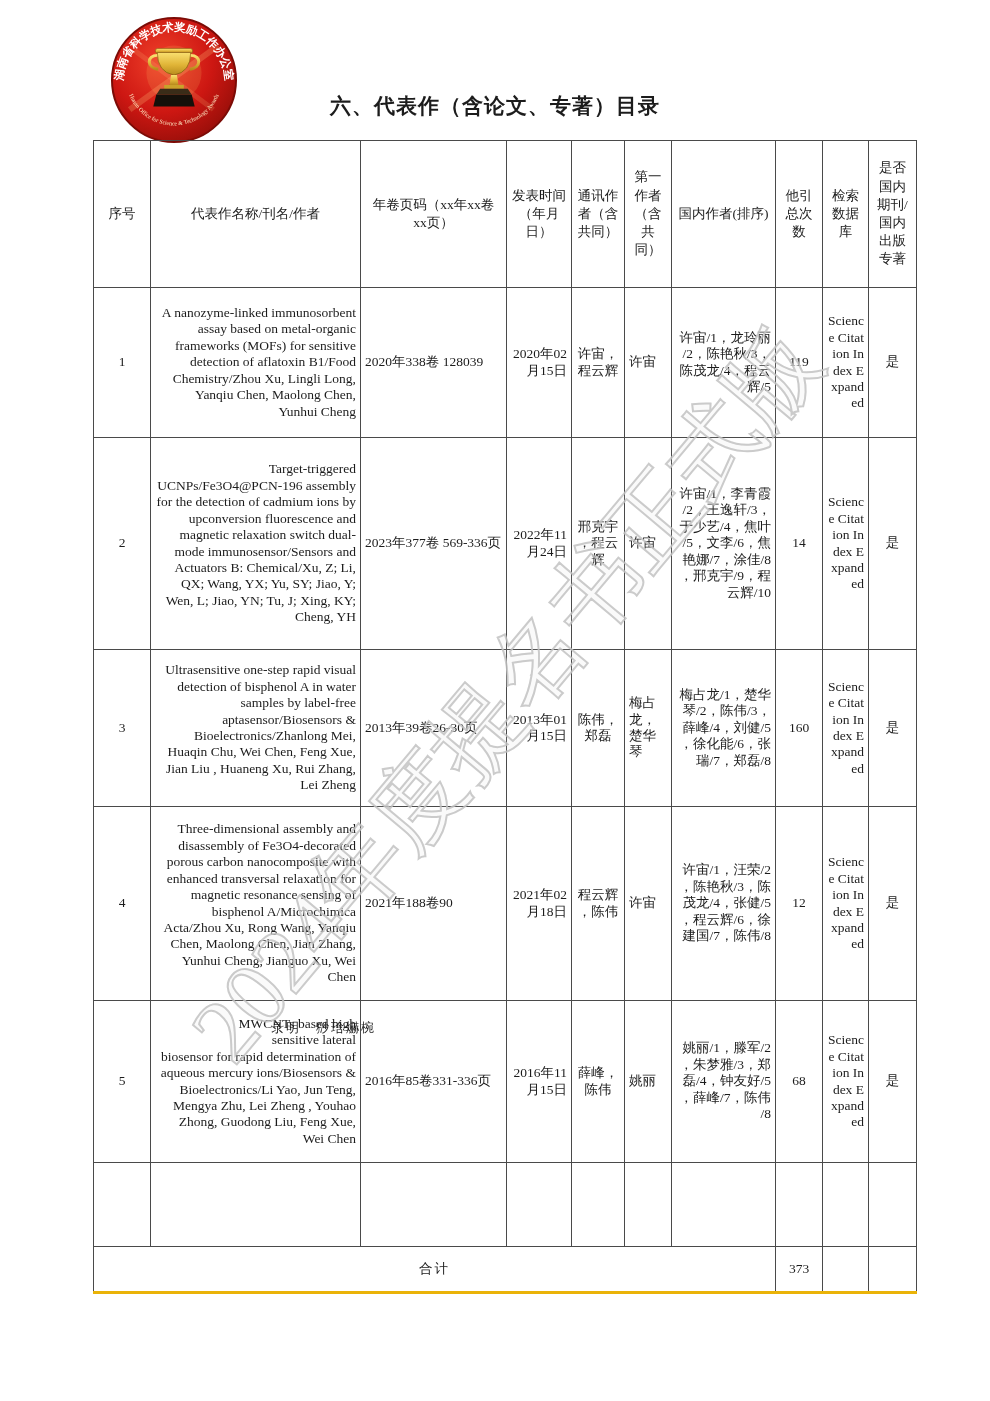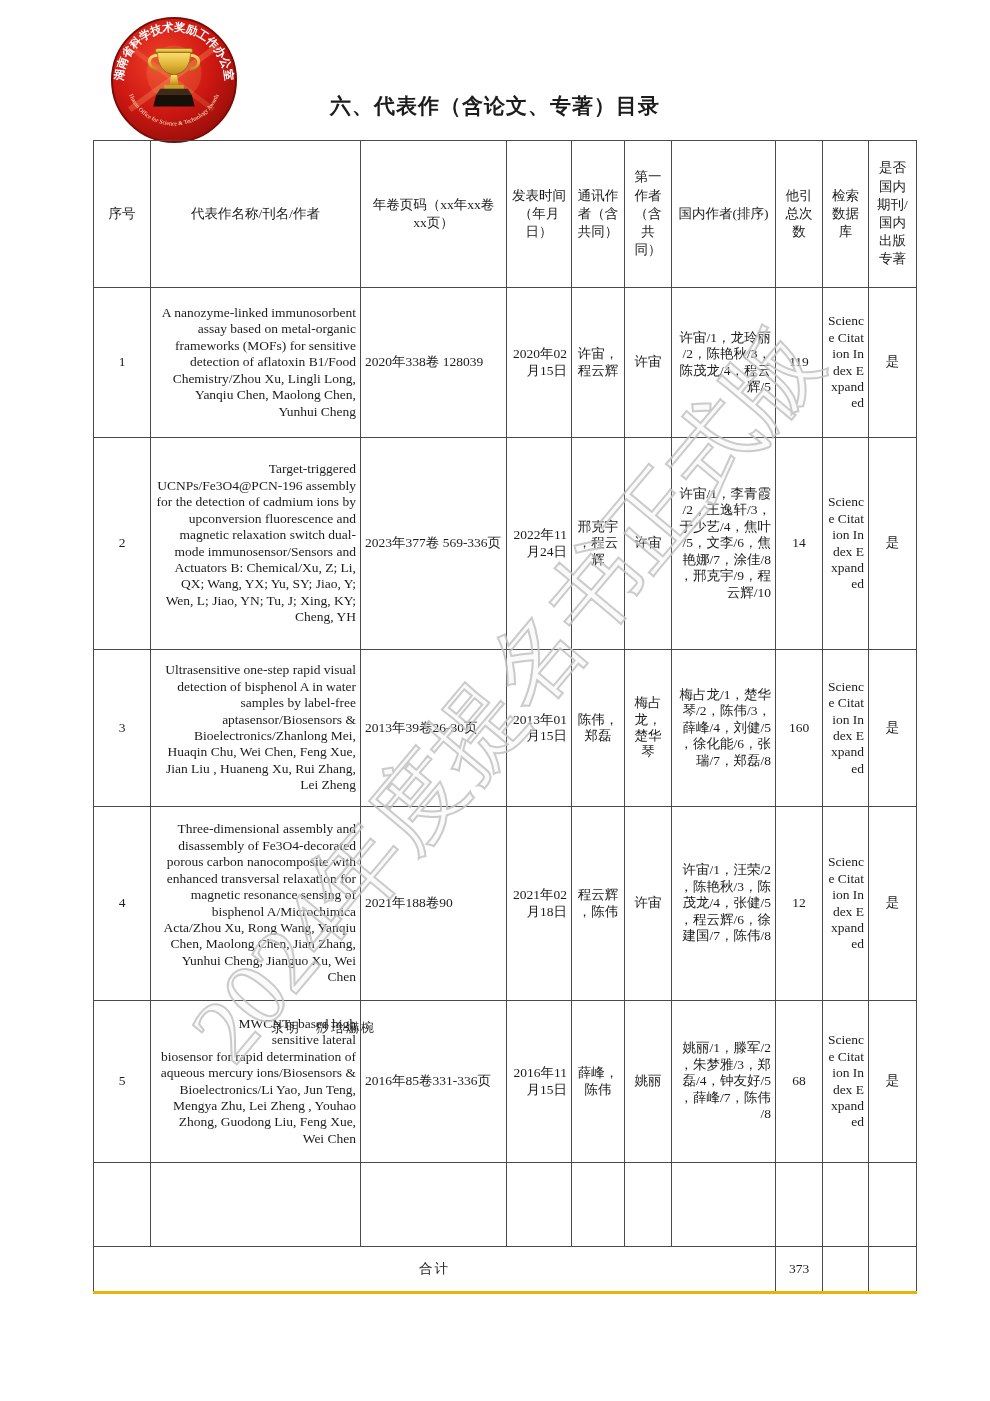--- a/index.html
+++ b/index.html
@@ -50,21 +50,21 @@
   tr.r3 td { height: 157px; }
   tr.r4 td { height: 194px; }
   tr.r5 td { height: 162px; }
   tr.r-empty td { height: 84px; }
   tr.r-total td { height: 46px; border-bottom: 3px solid #eab308; }
   .c-no   { text-align: center; }
   .c-title{ text-align: right; padding: 4px 6px 4px 8px; line-height: 1.17; position: relative; }
   .c-vol  { text-align: left; padding-left: 10px; }
   .c-date { text-align: right; padding-left: 7px; }
   .c-corr { text-align: center; padding: 2px 5px; line-break: anywhere; }
-  .c-first{ text-align: center; line-break: anywhere; }
+  .c-first{ text-align: left; line-break: anywhere; }
   .c-dom  { text-align: right; padding: 2px 5px 2px 7px; line-break: anywhere; line-height: 1.3; }
   .c-cit  { text-align: center; }
   .c-db   { text-align: right; padding: 2px 3px 2px 5px; word-break: break-all; font-size: 13px; line-height: 1.25; }
   .c-yes  { text-align: center; }
   .t-line { display: block; }
   .garbled {
     position: absolute;
     left: 120px; top: 19px;
     white-space: nowrap;
     font-size: 13px;

